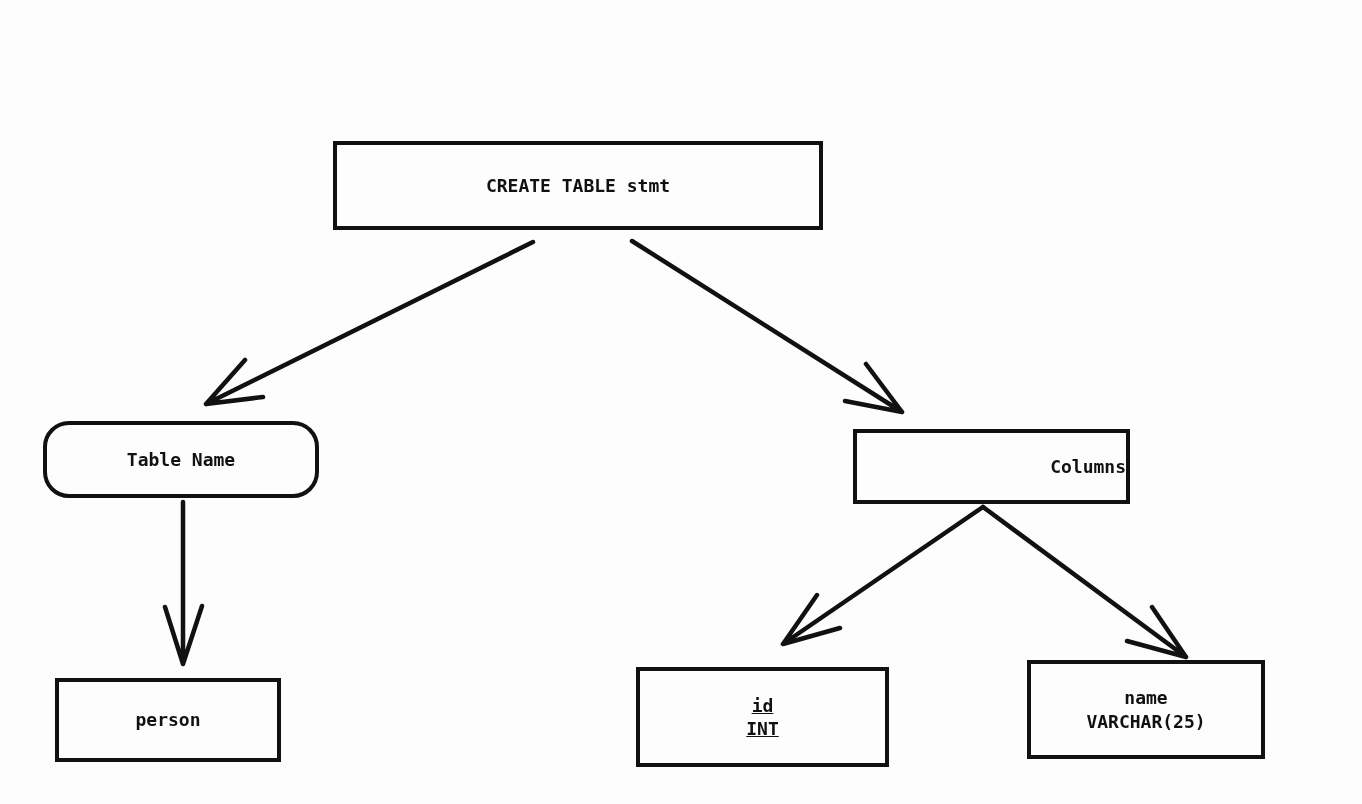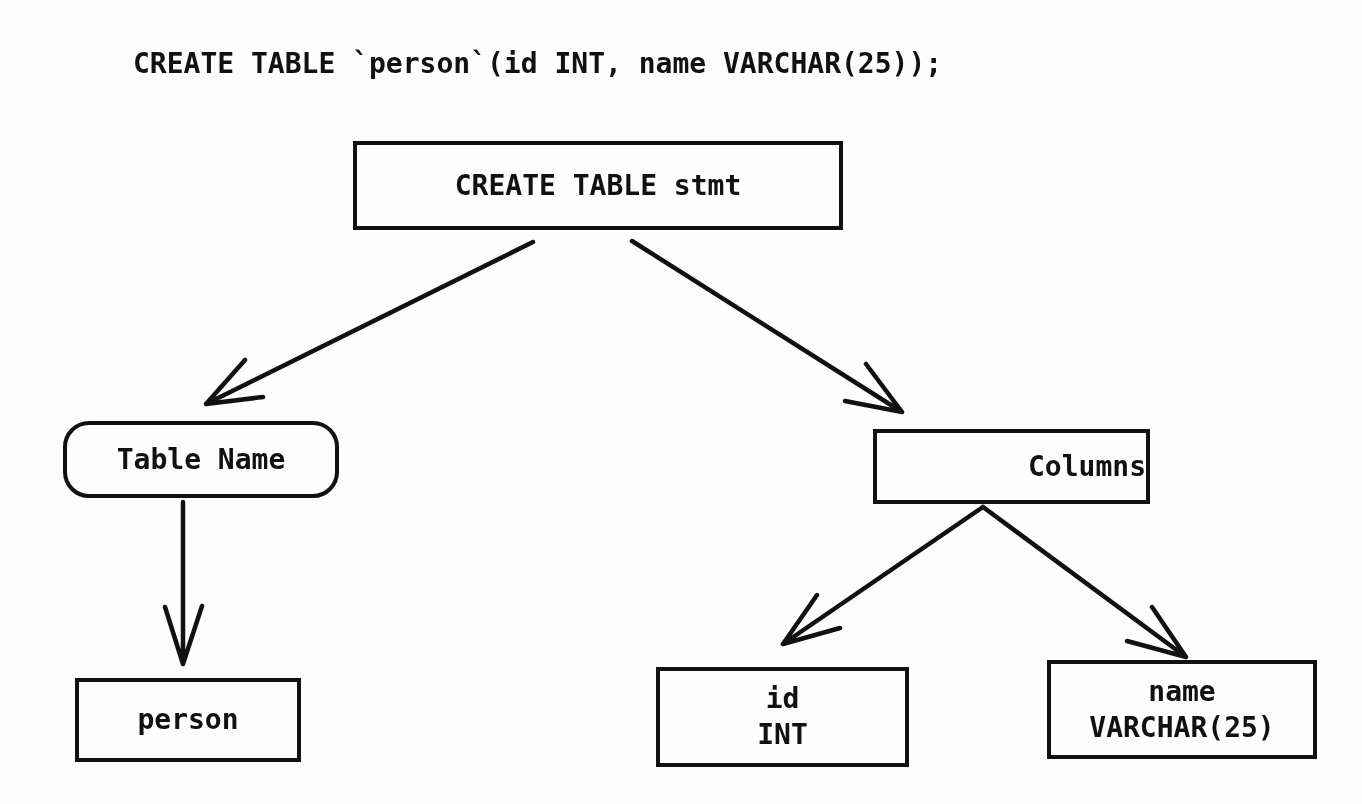--- a/index.html
+++ b/index.html
@@ -40,35 +40,33 @@
   }
   .node {
     position: absolute;
     box-sizing: border-box;
     border: 4px solid #111111;
     background: #fdfdfd;
     display: flex;
     align-items: center;
     justify-content: center;
     text-align: center;
-    font-size: 28px;
+    font-size: 18px;
     font-weight: bold;
     line-height: 1.28;
-    margin-left: 20px;
   }
   .node .line {
     display: block;
   }
 </style>
 </head>
 <body>
 
 <div class="canvas">
 
-  <div class="sql-title">CREATE TABLE `person`(id INT, name VARCHAR(25));</div>
 
   <svg class="edges" width="1362" height="804" viewBox="0 0 1362 804">
     <g>
       <path d="M533 242 L206 404 M245 360 L206 404 M263 397 L206 404"></path>
     </g>
     <g>
       <path d="M632 241 L902 412 M866 364 L902 412 M845 401 L902 412"></path>
     </g>
     <g>
       <path d="M183 502 L183 664 M165 607 L183 664 M202 606 L183 664"></path>
@@ -90,27 +88,27 @@
   </div>
 
   <div class="node" style="left:853px; top:429px; width:277px; height:75px;justify-content:flex-end;">
     <span class="line">Columns</span>
   </div>
 
   <div class="node" style="left:55px; top:678px; width:226px; height:84px;">
     <span class="line">person</span>
   </div>
 
-  <div class="node" style="left:636px; top:667px; width:253px; height:100px;">
+  <div class="node" style="left:636px; top:667px; width:253px; height:100px;text-decoration:underline;">
     <div>
       <span class="line">id</span>
       <span class="line">INT</span>
     </div>
   </div>
 
-  <div class="node" style="left:1027px; top:660px; width:270px; height:99px;">
+  <div class="node" style="left:1027px; top:660px; width:238px; height:99px;">
     <div>
       <span class="line">name</span>
       <span class="line">VARCHAR(25)</span>
     </div>
   </div>
 
 </div>
 
 </body></html>

